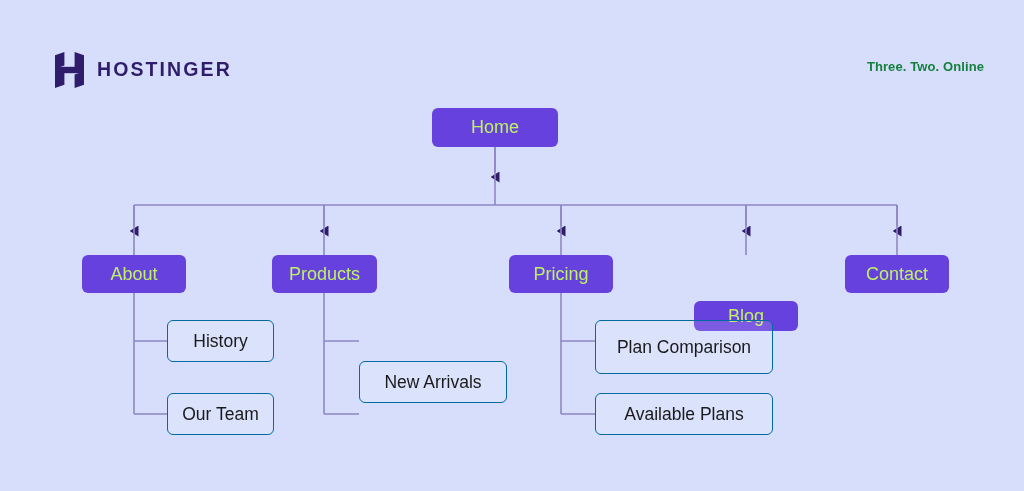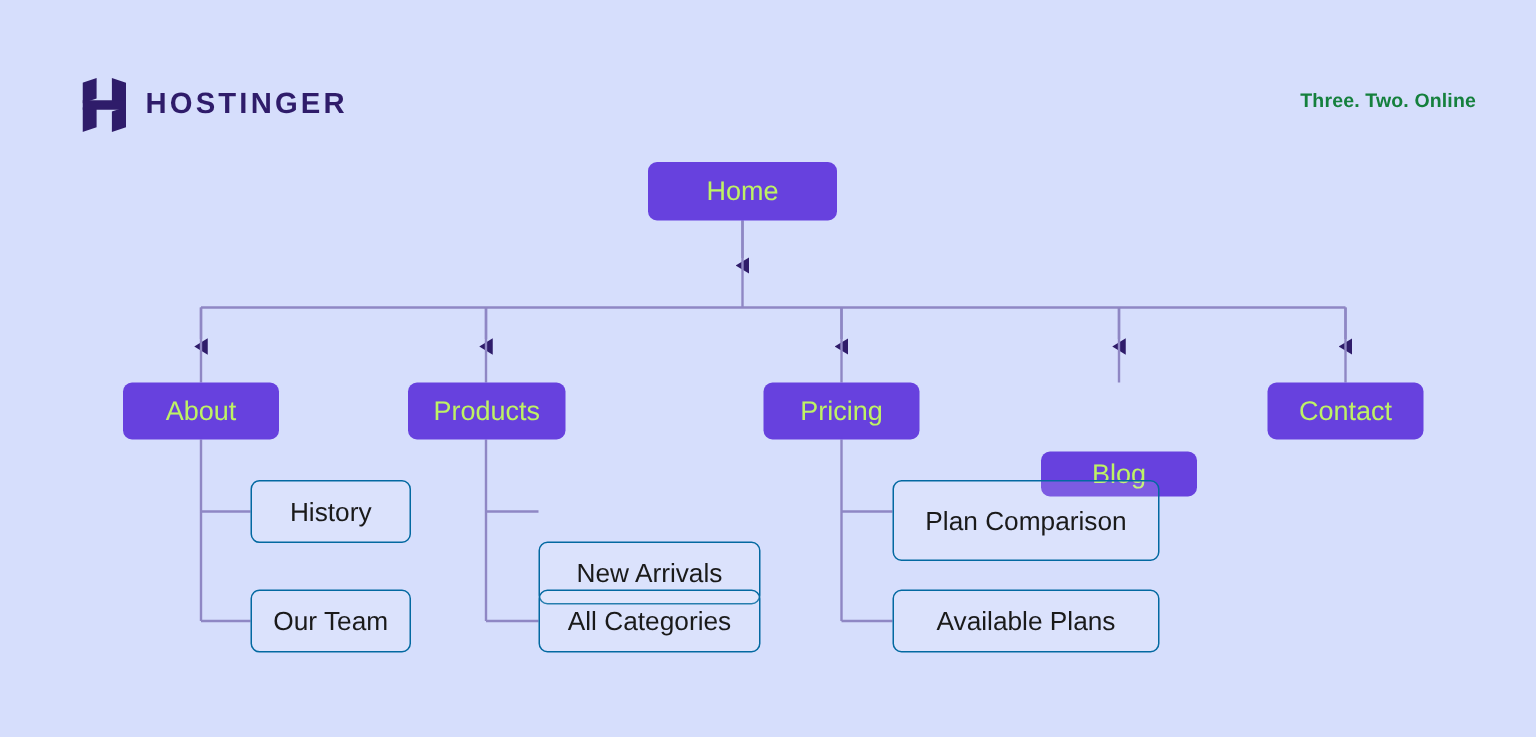--- a/index.html
+++ b/index.html
@@ -160,23 +160,20 @@
   <div class="node leaf" style="left:167px; top:320px; width:107px; height:42px;">
     <span>History</span>
   </div>
   <div class="node leaf" style="left:167px; top:393px; width:107px; height:42px;">
     <span>Our Team</span>
   </div>
 
   <div class="node leaf" style="left:359px; top:320px; width:148px; height:42px;margin-top:41px;">
     <span>New Arrivals</span>
   </div>
-  <div class="node leaf" style="left:359px; top:393px; width:148px; height:42px;">
-    <span>All Categories</span>
-  </div>
 
   <div class="node leaf" style="left:595px; top:320px; width:178px; height:54px;">
     <span>Plan Comparison</span>
   </div>
   <div class="node leaf" style="left:595px; top:393px; width:178px; height:42px;">
     <span>Available Plans</span>
   </div>
 
 </div>
 

